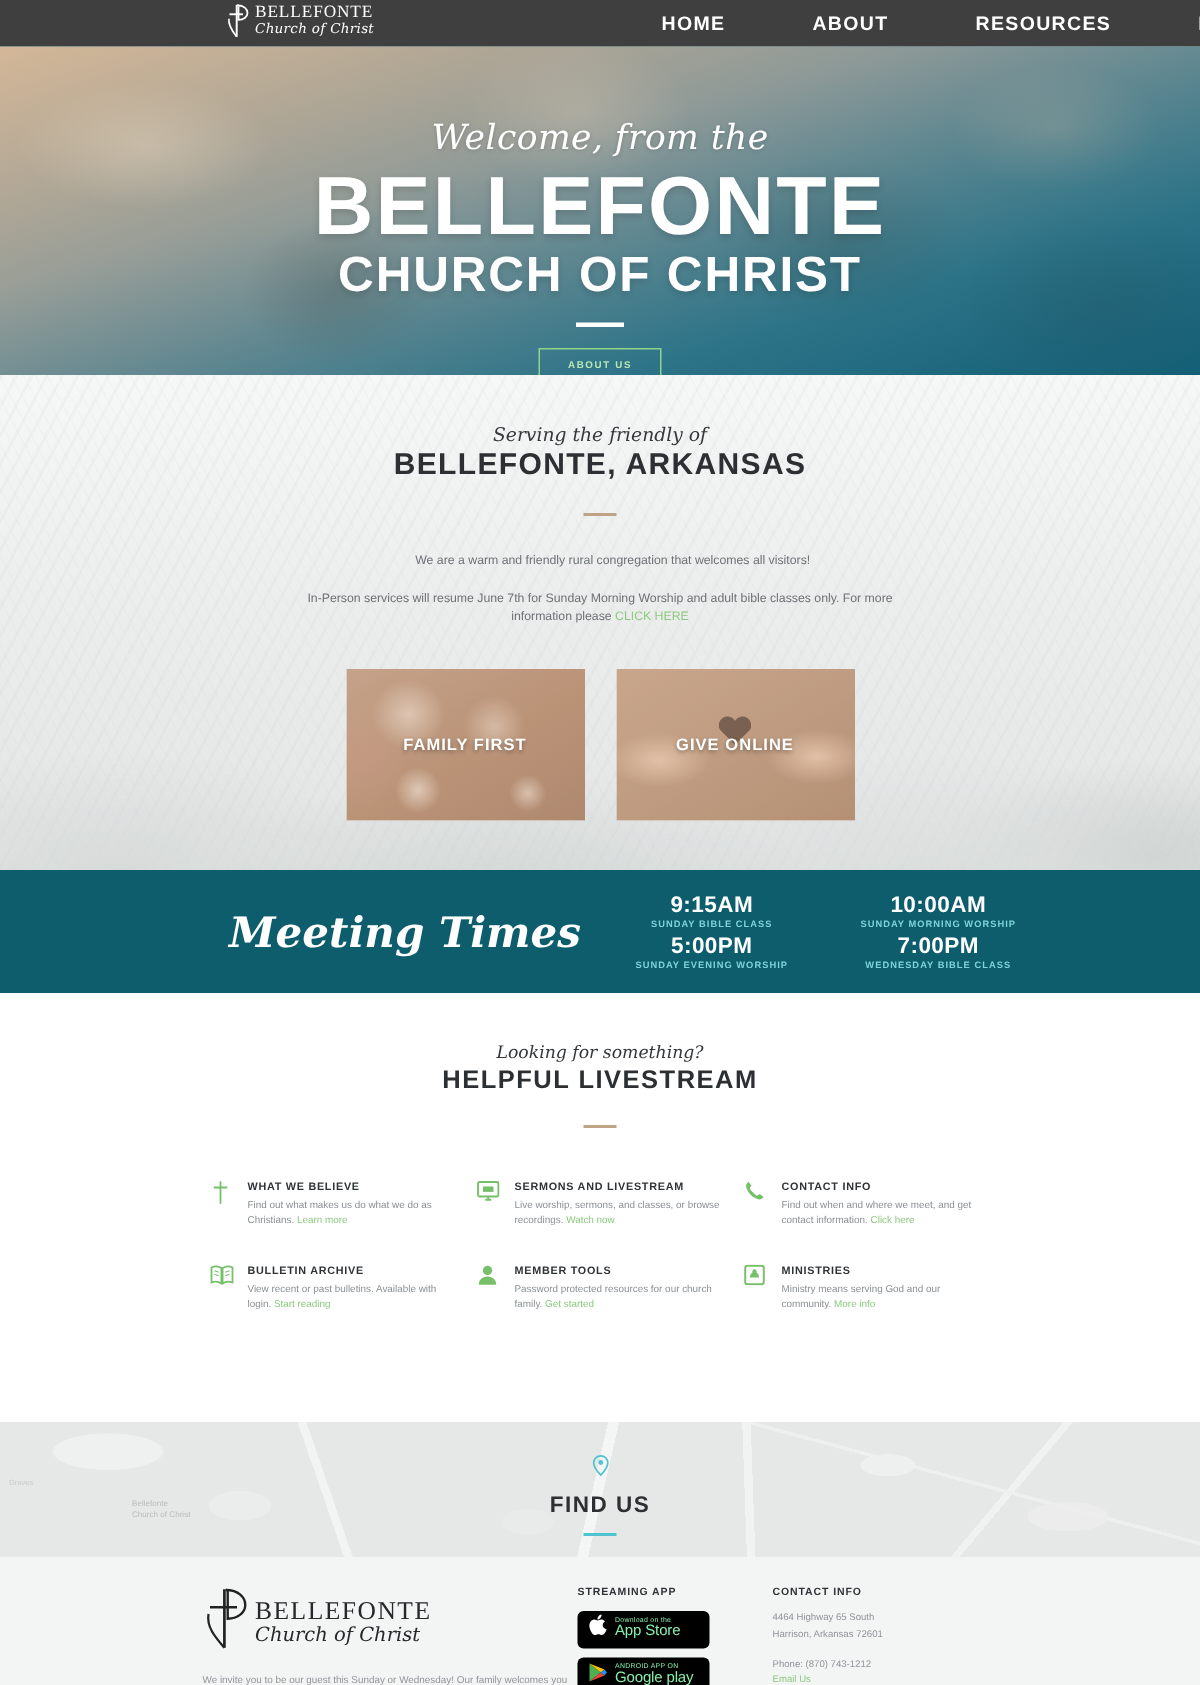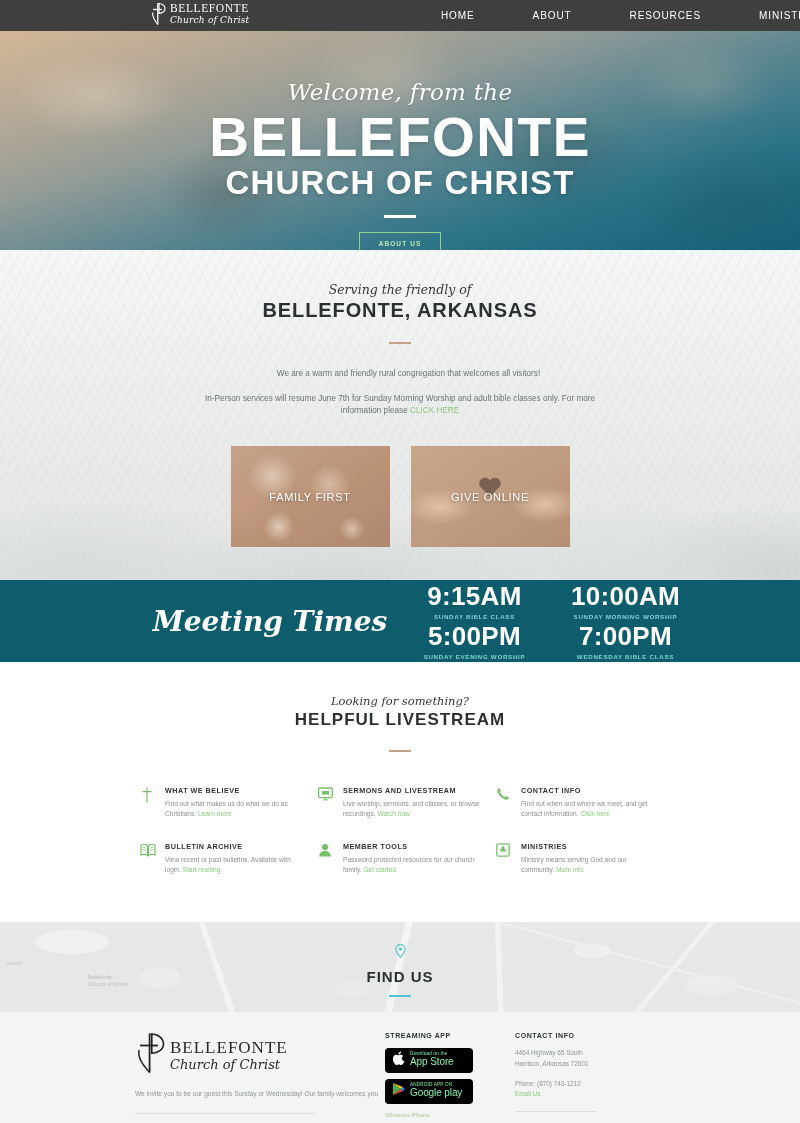--- a/index.html
+++ b/index.html
@@ -45,22 +45,22 @@
     letter-spacing: .2px;
   }
   .nav-links {
     position: absolute;
     left: 405px;
     display: flex;
     gap: 22px;
   }
   .nav-links a {
     color: #fff;
-    font-size: 10px;
-    font-weight: normal;
+    font-size: 13px;
+    font-weight: bold;
     letter-spacing: .9px;
     text-decoration: none;
     padding-left: 36px;
   }
 
   
   .hero {
     height: 219px;
     position: relative;
     overflow: hidden;
@@ -249,21 +249,21 @@
   }
   .card-overlay {
     position: absolute; inset: 0;
     background: rgba(190,150,120,.30);
   }
   .card-label {
     position: absolute; inset: 0;
     display: flex; align-items: center; justify-content: center;
     color: #fff;
     font-size: 11px;
-    font-weight: normal;
+    font-weight: bold;
     letter-spacing: .7px;
     text-shadow: 0 1px 3px rgba(0,0,0,.35);
   }
 
   
   .meeting {
     background: #0d5d6d;
     height: 82px;
     display: flex;
     align-items: center;
@@ -281,37 +281,37 @@
   }
   .times-grid {
     display: grid;
     grid-template-columns: 1fr 1fr;
     gap: 2px 42px;
     flex: 1;
   }
   .time-cell { text-align: center; }
   .time-big {
     color: #fff;
-    font-size: 26px;
+    font-size: 15px;
     font-weight: bold;
     letter-spacing: .3px;
     line-height: 1.15;
   }
   .time-small {
     color: #7fd4db;
     font-size: 6.2px;
     font-weight: bold;
     letter-spacing: .7px;
     margin-top: 1px;
   }
 
   
   .resources {
     background: #fff;
-    padding: 32px 0 46px;
+    padding: 32px 0 72px;
     text-align: center;
   }
   .res-script {
     font-family: "DejaVu Serif", serif;
     font-style: italic;
     font-size: 11.5px;
     color: #33373a;
   }
   .res-title {
     font-size: 17px;

